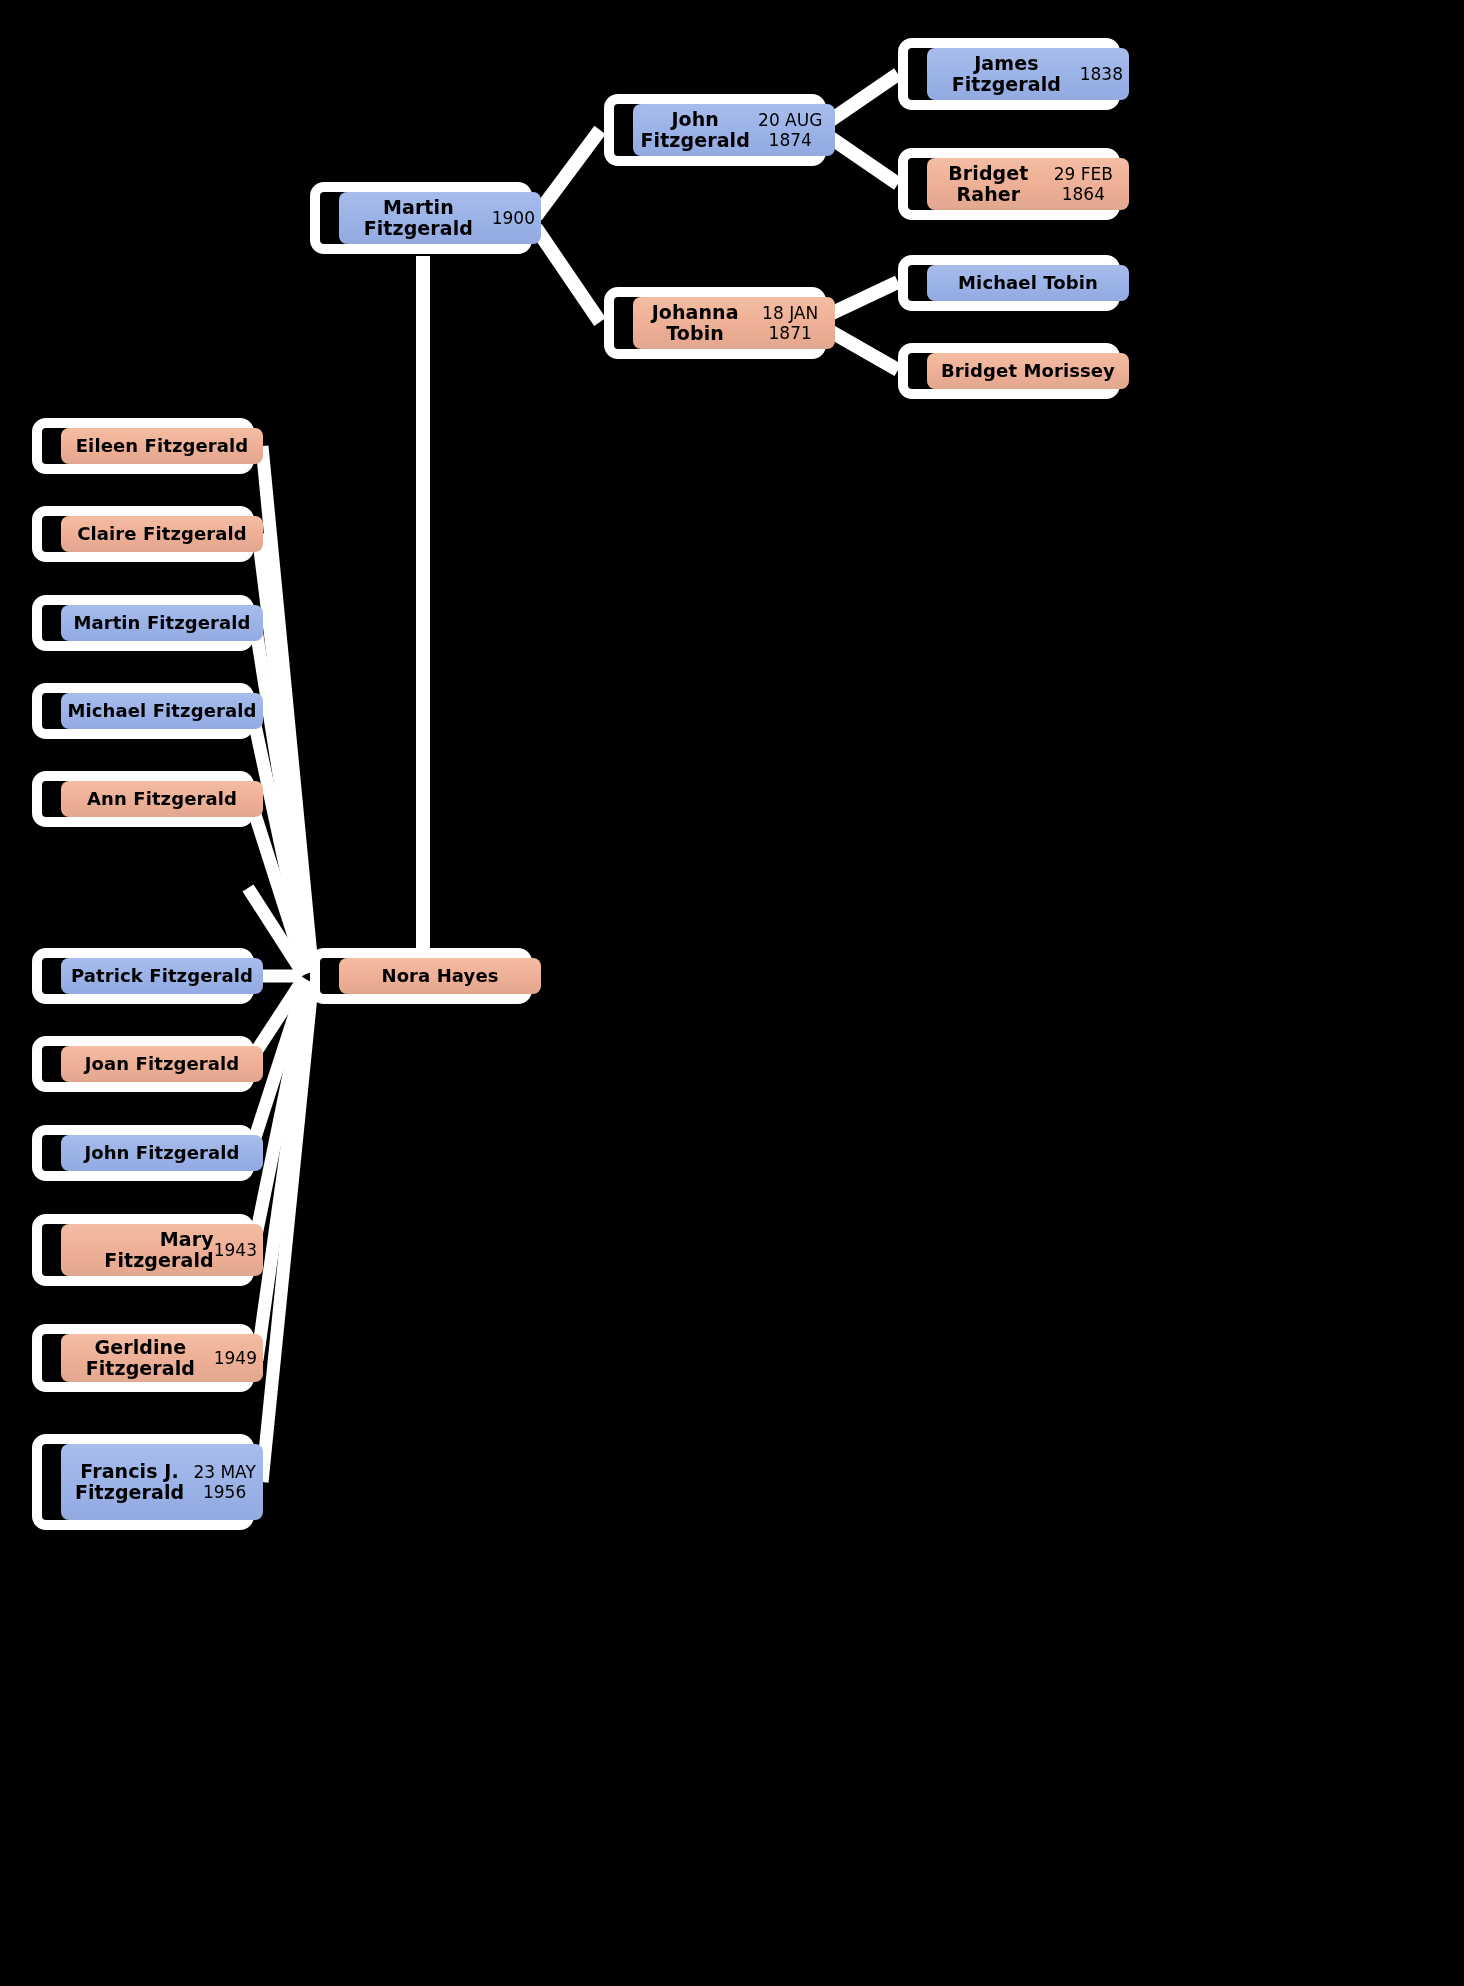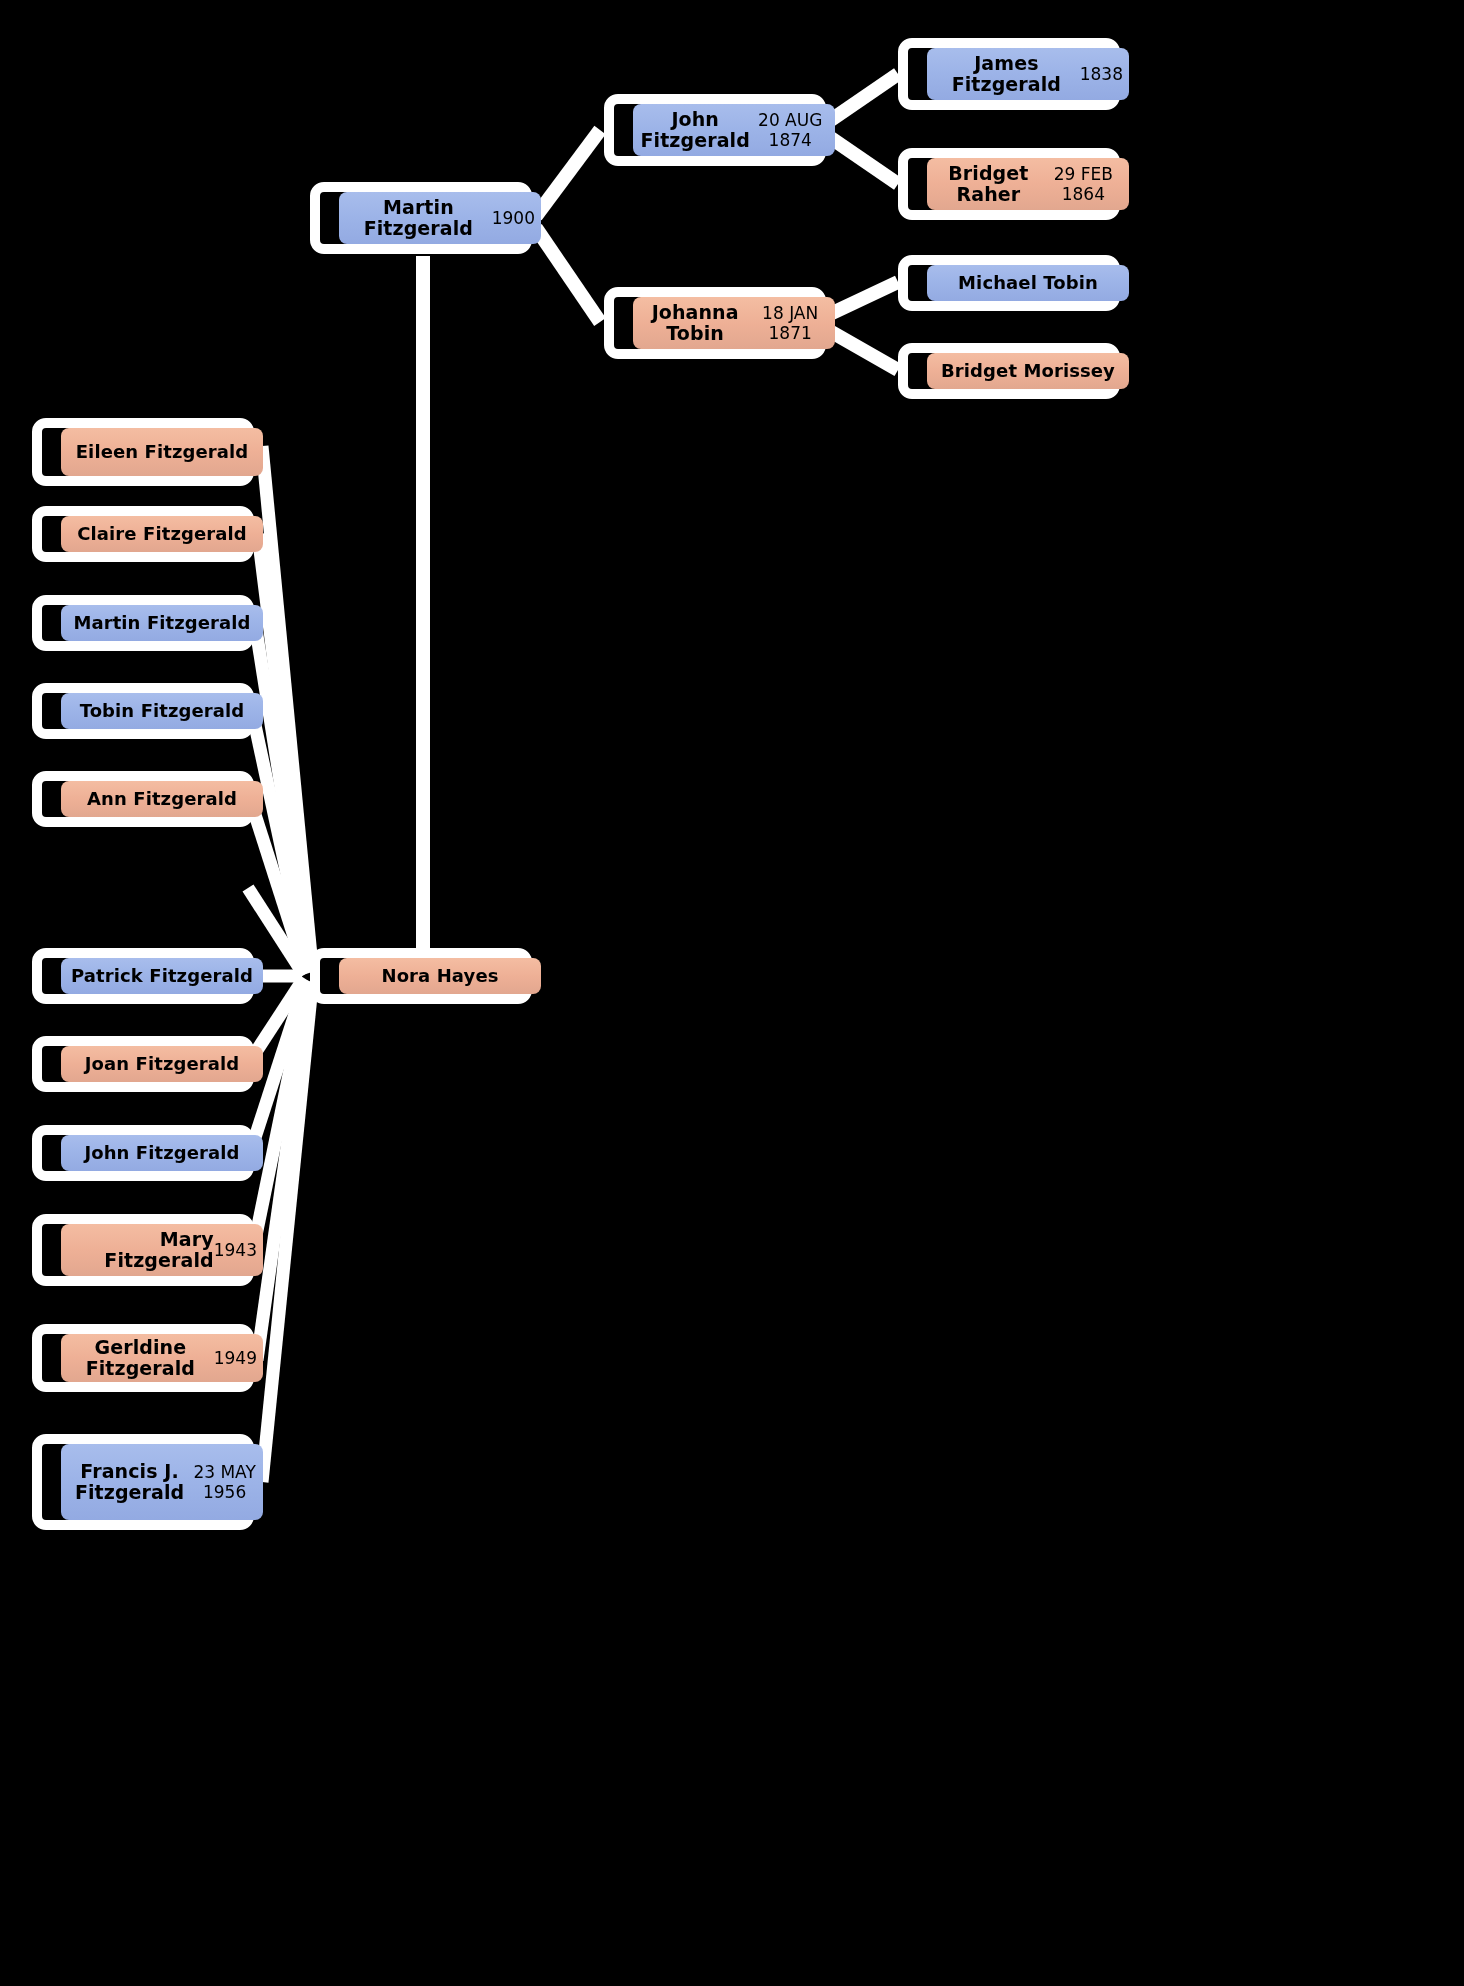--- a/index.html
+++ b/index.html
@@ -154,41 +154,41 @@
       <div class="nm">Bridget Morissey</div>
     </div>
   </div>
 
   <div class="node female small" style="left:310px; top:948px; width:222px; height:56px;">
     <div class="inner">
       <div class="nm">Nora Hayes</div>
     </div>
   </div>
 
-  <div class="node female small" style="left:32px; top:418px; width:222px; height:68px;">
+  <div class="node female small" style="left:32px; top:418px; width:222px; height:56px;">
     <div class="inner">
       <div class="nm">Eileen Fitzgerald</div>
     </div>
   </div>
 
   <div class="node female small" style="left:32px; top:506px; width:222px; height:56px;">
     <div class="inner">
       <div class="nm">Claire Fitzgerald</div>
     </div>
   </div>
 
   <div class="node male small" style="left:32px; top:595px; width:222px; height:56px;">
     <div class="inner">
       <div class="nm">Martin Fitzgerald</div>
     </div>
   </div>
 
   <div class="node male small" style="left:32px; top:683px; width:222px; height:56px;">
     <div class="inner">
-      <div class="nm">Tobin Fitzgerald</div>
+      <div class="nm">Michael Fitzgerald</div>
     </div>
   </div>
 
   <div class="node female small" style="left:32px; top:771px; width:222px; height:56px;">
     <div class="inner">
       <div class="nm">Ann Fitzgerald</div>
     </div>
   </div>
 
 

